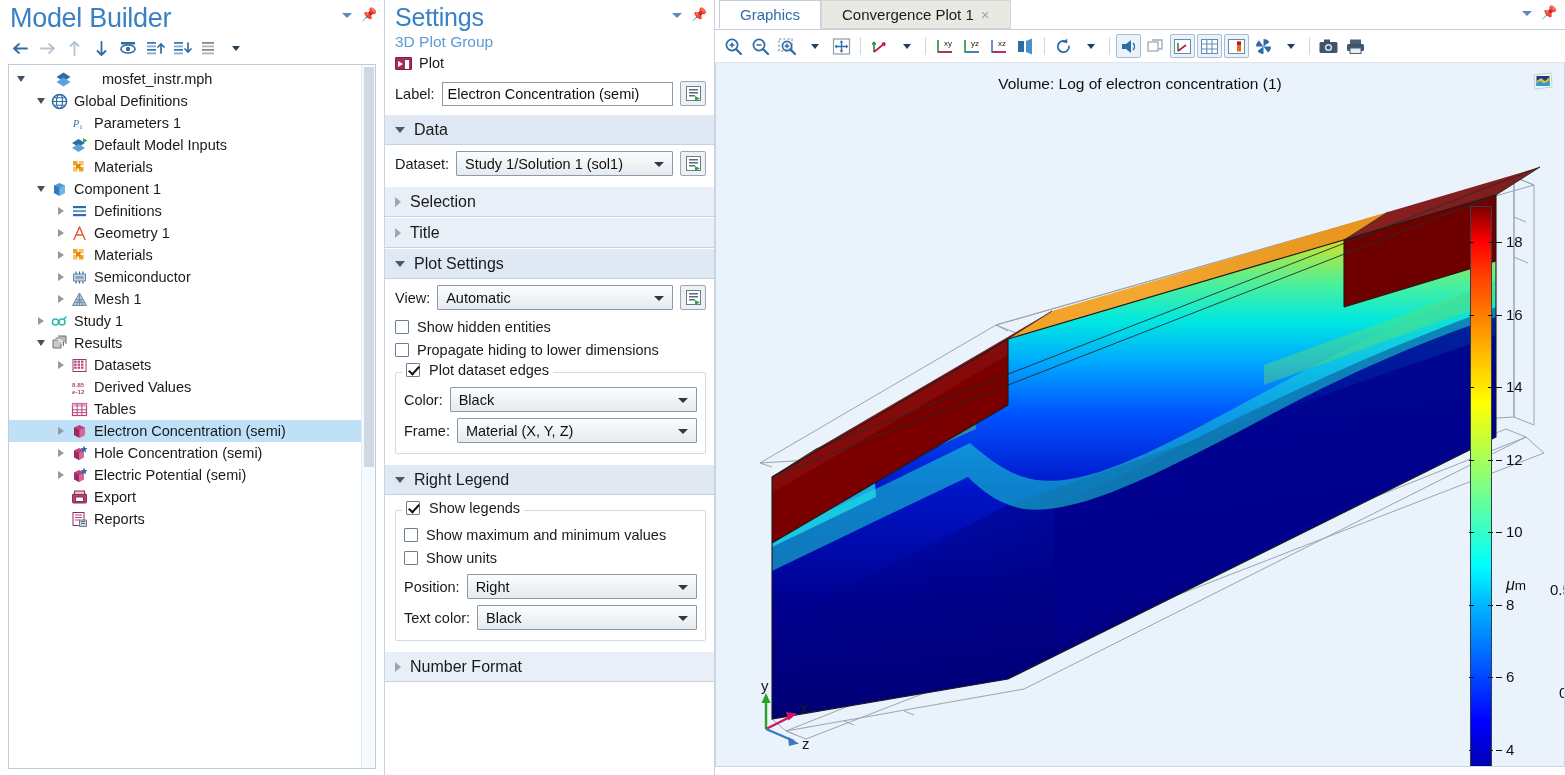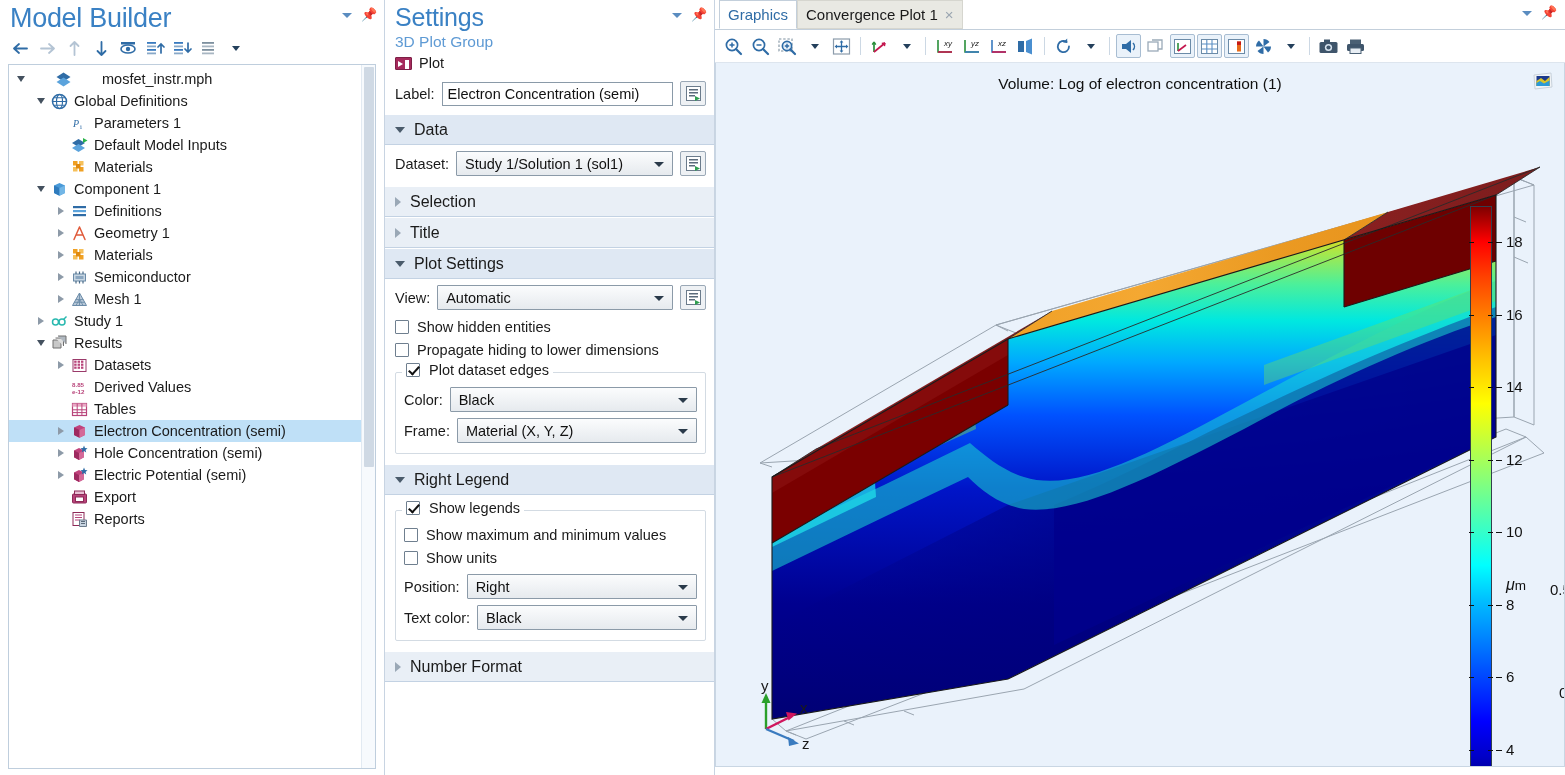--- a/index.html
+++ b/index.html
@@ -196,40 +196,40 @@
     display: flex; flex-direction: column;
   }
   .gtabbar {
     height: 30px; display: flex; align-items: flex-end;
     border-bottom: 1px solid #c3cfdb;
     background: #ffffff; padding-left: 4px;
     position: relative;
   }
   .gtab {
     height: 29px; display: flex; align-items: center; gap: 7px;
-    padding: 0 8px; font-size: 15px; color: #1a1a1a;
+    padding: 0 20px; font-size: 15px; color: #1a1a1a;
     border: 1px solid transparent;
   }
   .gtab.active {
     color: #2f6ca6;
     border-color: #c3cfdb; border-bottom-color: #ffffff;
     background: #ffffff;
   }
   .gtab.inactive { background: #e9e9e3; border-color: #d6d6cf; }
   .tab-x { font-size: 15px; color: #9aa5b0; }
   .gwinctl { position: absolute; right: 7px; top: 8px; display: flex; align-items: center; gap: 10px; }
 
   .gtoolbar {
     height: 33px; display: flex; align-items: center; gap: 2px;
     padding: 0 6px; background: #ffffff;
     border-bottom: 1px solid #dde5ee;
   }
   .gtb {
     width: 25px; height: 24px;
-    display: flex; align-items: center; justify-content: center; font-style: italic;
+    display: flex; align-items: center; justify-content: center;
   }
   .gtb.framed { border: 1px solid #a8bdd2; border-radius: 2px; background: #eaf2fa; }
   .gtb-sep { width: 1px; height: 18px; background: #ccd8e4; margin: 0 4px; }
   .mini-tri { width:0;height:0;border-left:4px solid transparent;border-right:4px solid transparent;border-top:5px solid #24405c; }
 
   .gcanvas {
     flex: 1; position: relative;
     background: #eaf2fb;
     border: 1px solid #c9d6e3; border-top: none;
     margin: 0; overflow: hidden;

